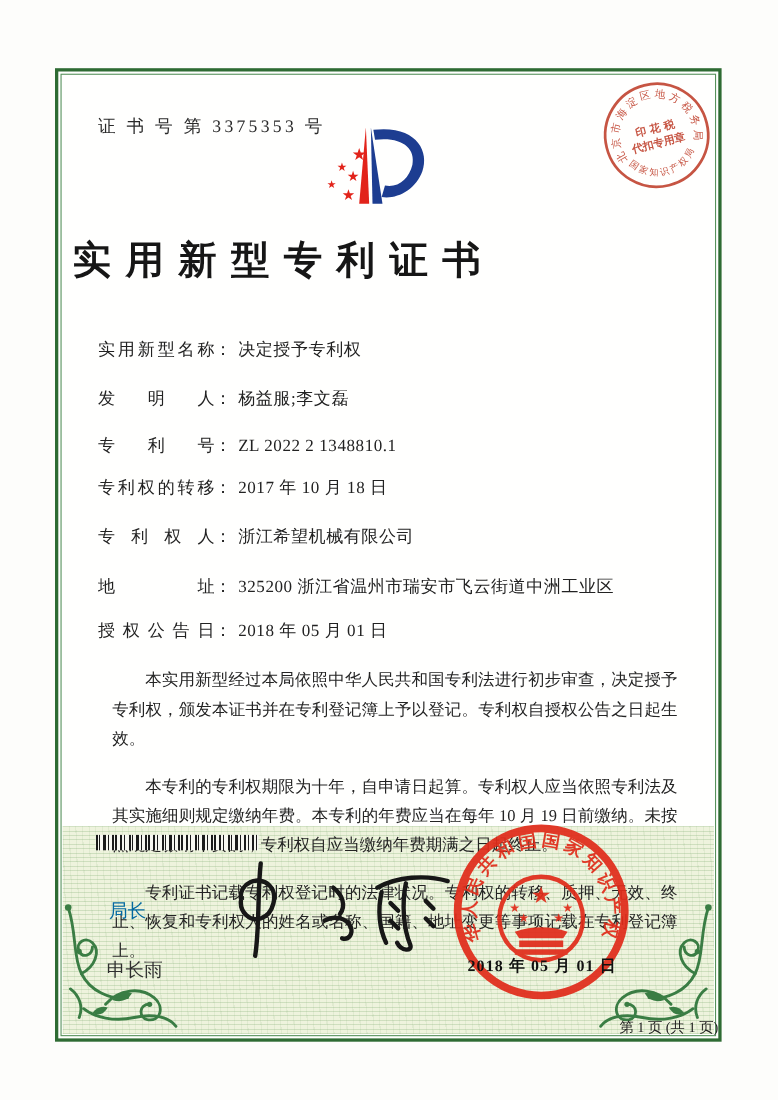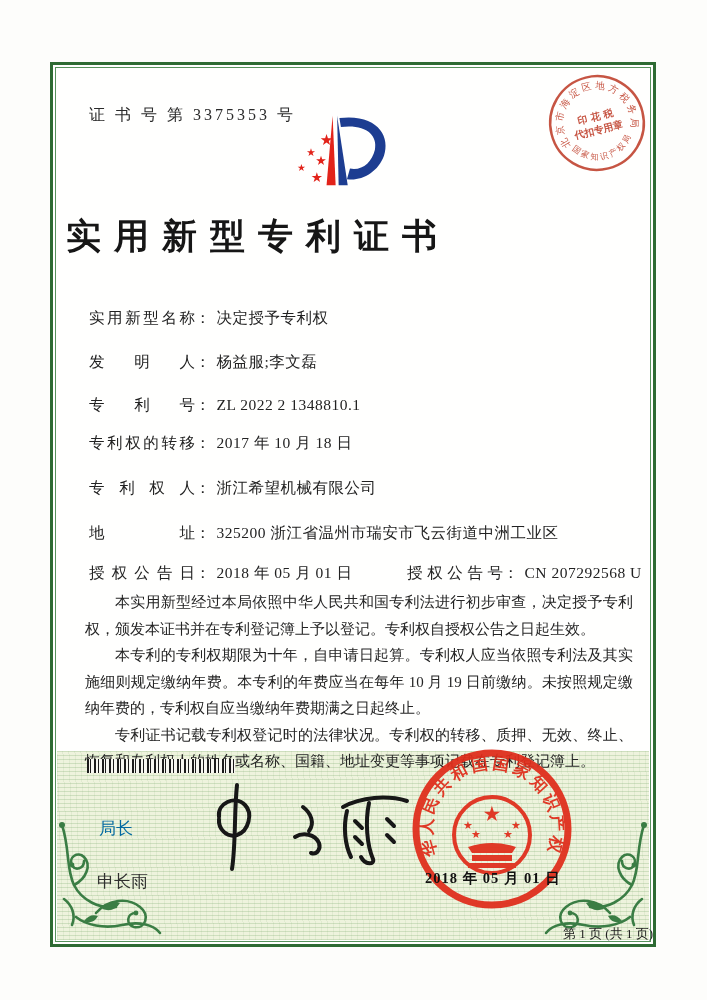--- a/index.html
+++ b/index.html
@@ -16,21 +16,21 @@
   .title{position:absolute;left:0;right:0;top:148px;text-align:left;font-size:35px;font-weight:bold;
          letter-spacing:13px;text-indent:13px;color:#161616;}
   
   .field{position:absolute;left:36px;font-size:15.5px;white-space:nowrap;color:#222;}
   .flabel{display:inline-block;width:106px;text-align:justify;text-align-last:justify;vertical-align:bottom;}
   .fvalue{margin-left:6px;letter-spacing:.5px;}
   .grant-right{position:absolute;left:318px;top:0;white-space:nowrap;}
   .grant-right .flabel{width:96px;}
   
   .bodytext{position:absolute;left:32px;top:524px;width:548px;}
-  .bodytext p{margin:0;text-indent:2em;font-size:15px;line-height:26.5px;text-align:justify;color:#242424;}
+  .bodytext p{margin:17px;text-indent:2em;font-size:15px;line-height:26.5px;text-align:justify;color:#242424;}
   
   .green-zone{position:absolute;left:4px;right:4px;bottom:4px;top:686px;
       background:
         repeating-linear-gradient(0deg, rgba(124,170,110,.28) 0 1px, transparent 1px 4px),
         repeating-linear-gradient(88deg, rgba(124,170,110,.12) 0 1px, transparent 1px 6px),
         #eef3dd;}
   .barcode{position:absolute;left:34px;top:694px;width:148px;height:14px;
       background:repeating-linear-gradient(90deg,#1a1a1a 0 2px,#f6f6f0 2px 3px,#1a1a1a 3px 4px,#f6f6f0 4px 7px,#1a1a1a 7px 9px,#f6f6f0 9px 11px,#1a1a1a 11px 12px,#f6f6f0 12px 15px);}
   .sig-role{position:absolute;left:46px;top:752px;font-size:17px;color:#0369a1;
             font-family:"Liberation Sans","DejaVu Sans",sans-serif;}
@@ -104,23 +104,20 @@
       <span class="flabel">专利权人</span><span>：</span><span class="fvalue">浙江希望机械有限公司</span>
     </div>
     <div class="field" style="top:458px">
       <span class="flabel">地址</span><span>：</span><span class="fvalue">325200 浙江省温州市瑞安市飞云街道中洲工业区</span>
     </div>
 
     <div class="field" style="top:498px;right:28px">
       <span>
         <span class="flabel">授权公告日</span><span>：</span><span class="fvalue">2018 年 05 月 01 日</span>
       </span>
-      <span class="grant-right">
-        <span class="flabel">授权公告号</span><span>：</span><span class="fvalue">CN 207292568 U</span>
-      </span>
     </div>
 
     <div class="bodytext">
       <p>本实用新型经过本局依照中华人民共和国专利法进行初步审查，决定授予专利权，颁发本证书并在专利登记簿上予以登记。专利权自授权公告之日起生效。</p>
       <p>本专利的专利权期限为十年，自申请日起算。专利权人应当依照专利法及其实施细则规定缴纳年费。本专利的年费应当在每年 10 月 19 日前缴纳。未按照规定缴纳年费的，专利权自应当缴纳年费期满之日起终止。</p>
       <p>专利证书记载专利权登记时的法律状况。专利权的转移、质押、无效、终止、恢复和专利权人的姓名或名称、国籍、地址变更等事项记载在专利登记簿上。</p>
     </div>
 
     <div class="barcode"></div>
 

